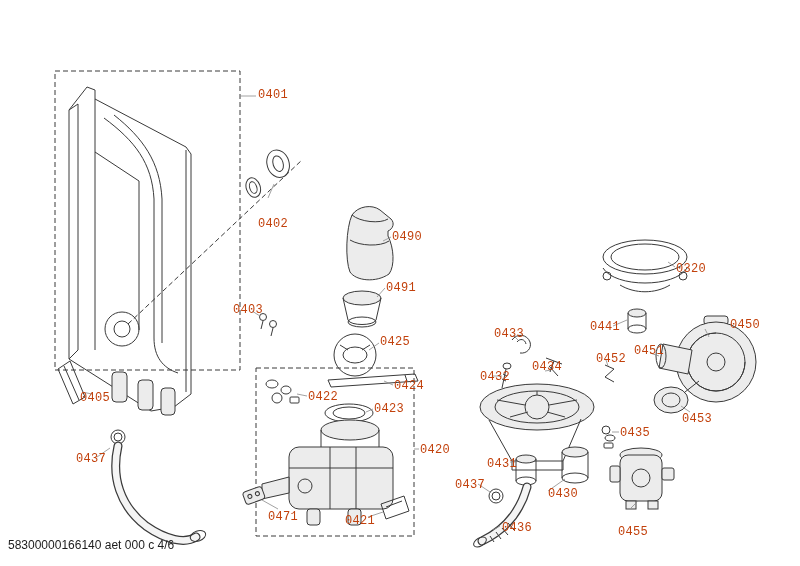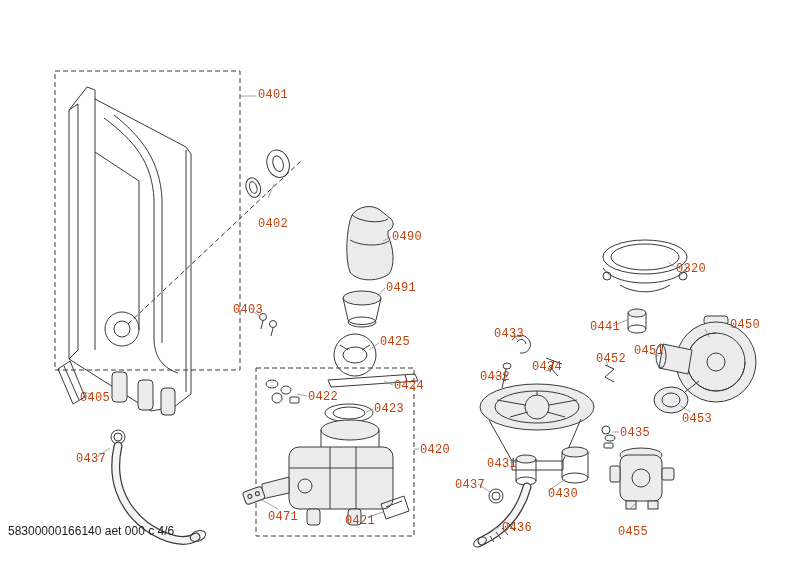--- a/index.html
+++ b/index.html
@@ -6,21 +6,21 @@
   #stage{
     position:relative;width:800px;height:566px;background:#ffffff;
     font-family:"Liberation Sans", sans-serif;overflow:hidden;
   }
   #art{position:absolute;left:0;top:0;}
   .part-label{
     position:absolute;font-size:12px;color:#c2410c;letter-spacing:.3px;
     font-family:Liberation Mono, monospace;white-space:nowrap;
   }
   .footer-text{
-    position:absolute;left:8px;top:524px;font-size:12px;color:#1c1c1c;
+    position:absolute;left:8px;top:538px;font-size:12px;color:#1c1c1c;
   }
   .dash{stroke-dasharray:5 3;}
   .ln{stroke:#3a3a3a;fill:none;stroke-width:1;}
   .fillpart{stroke:#3a3a3a;fill:#ececec;stroke-width:1;}
   .leader{stroke:#8a8a8a;stroke-width:.8;fill:none;}
   .tube-out{stroke:#3a3a3a;stroke-width:9;fill:none;stroke-linecap:round;}
   .tube-in{stroke:#f4f4f4;stroke-width:6.5;fill:none;stroke-linecap:round;}
 </style>
 </head>
 <body>

